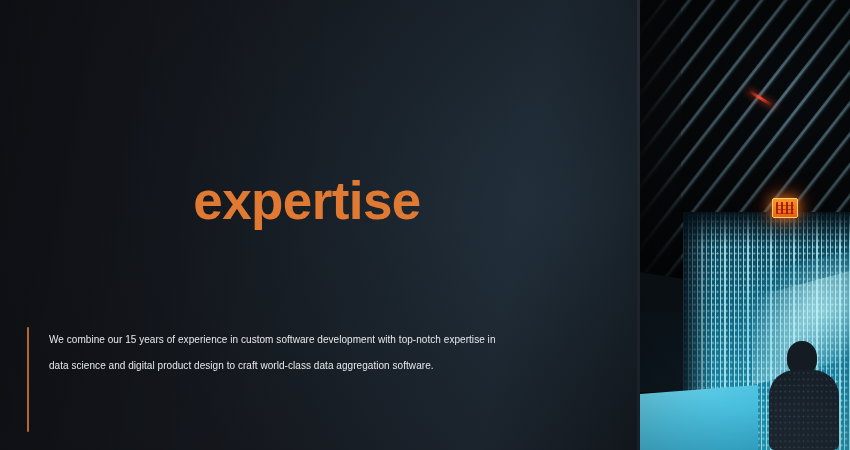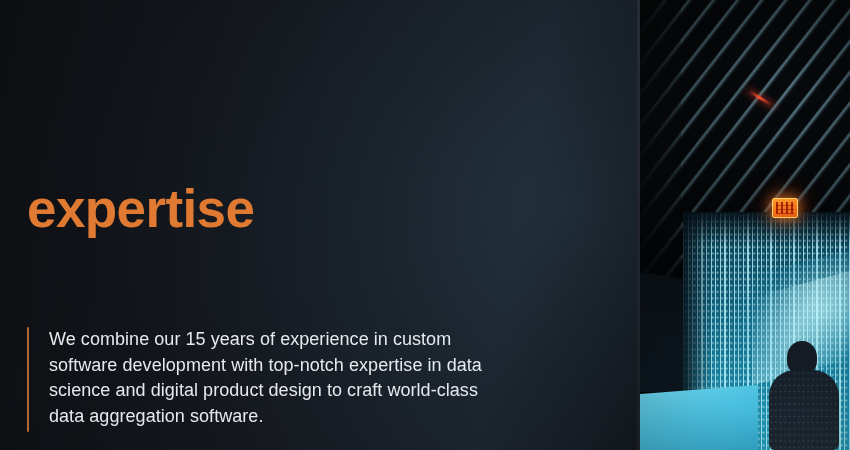--- a/index.html
+++ b/index.html
@@ -39,44 +39,45 @@
   }
   .headline-line1 {
     display:block;
     font-size:53px;
     font-weight:300;
     letter-spacing:-0.4px;
     color:#ffffff;
   }
   .headline-line2 {
     display:block;
-    margin-top:16px;
+    margin-top:8px;
     font-size:53px;
     font-weight:700;
     letter-spacing:-0.6px;
     color:#e07a33;
+    text-align:center;
   }
 
   .body-block {
     position:absolute;
     left:27px; top:327px;
     width:470px;
     display:flex;
     align-items:stretch;
   }
   .accent-bar {
     width:2px;
     min-height:105px;
     background:#b4672f;
     flex:0 0 2px;
     border-radius:1px;
   }
   .body-text {
     margin-left:20px;
-    font-size:18px;
+    font-size:10px;
     font-weight:400;
     line-height:25.5px;
     color:#e6e9ed;
     letter-spacing:0.05px;
   }
 
   
   .image-panel {
     position:relative;
     width:213px; height:450px;

